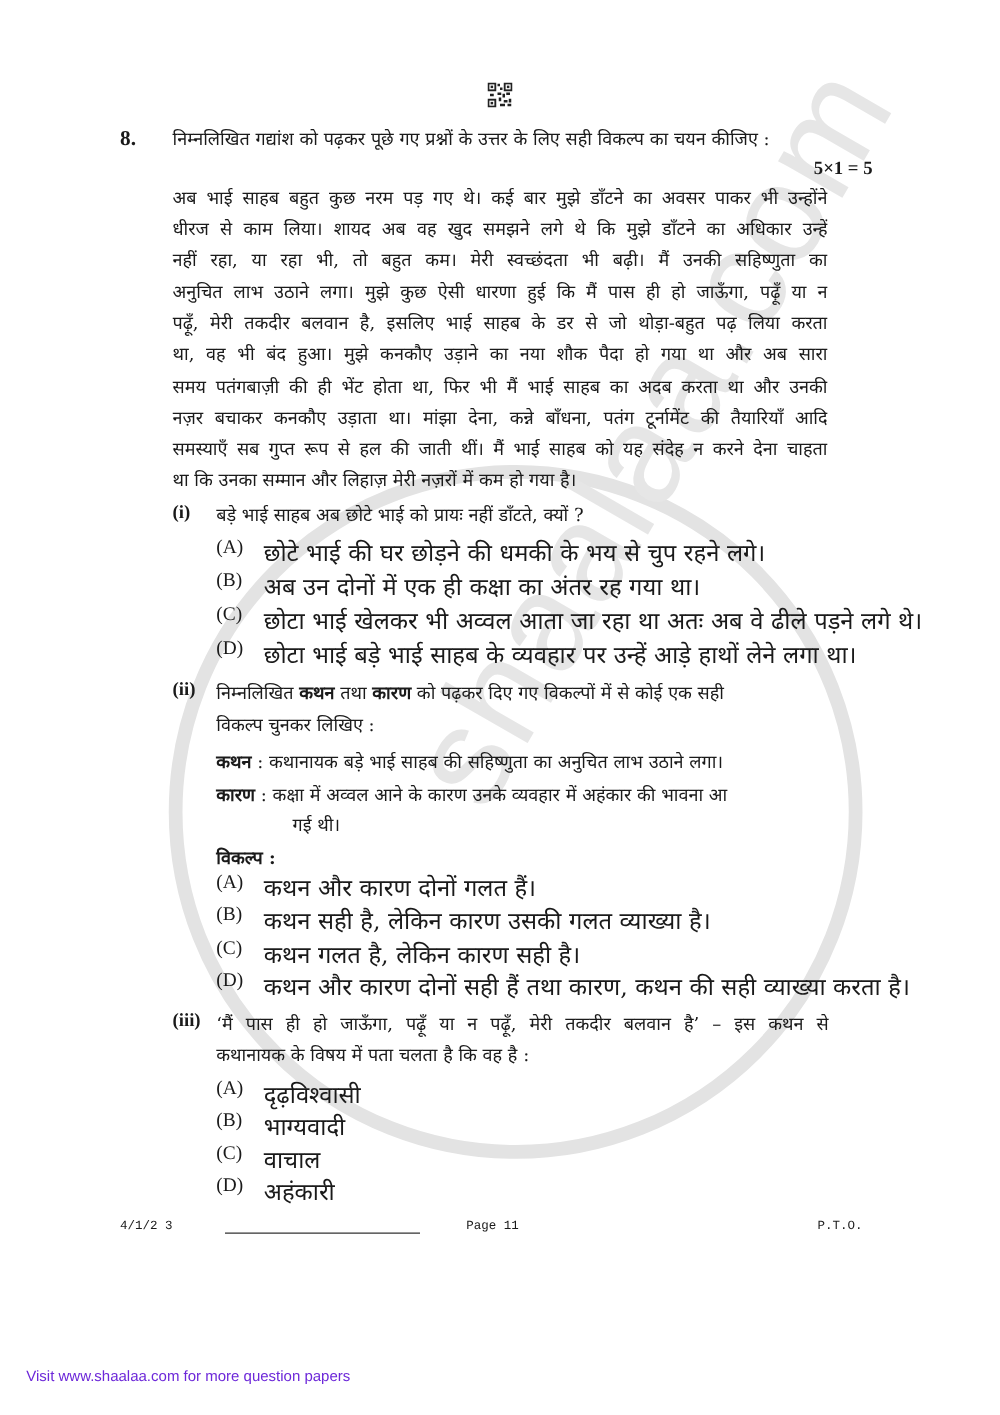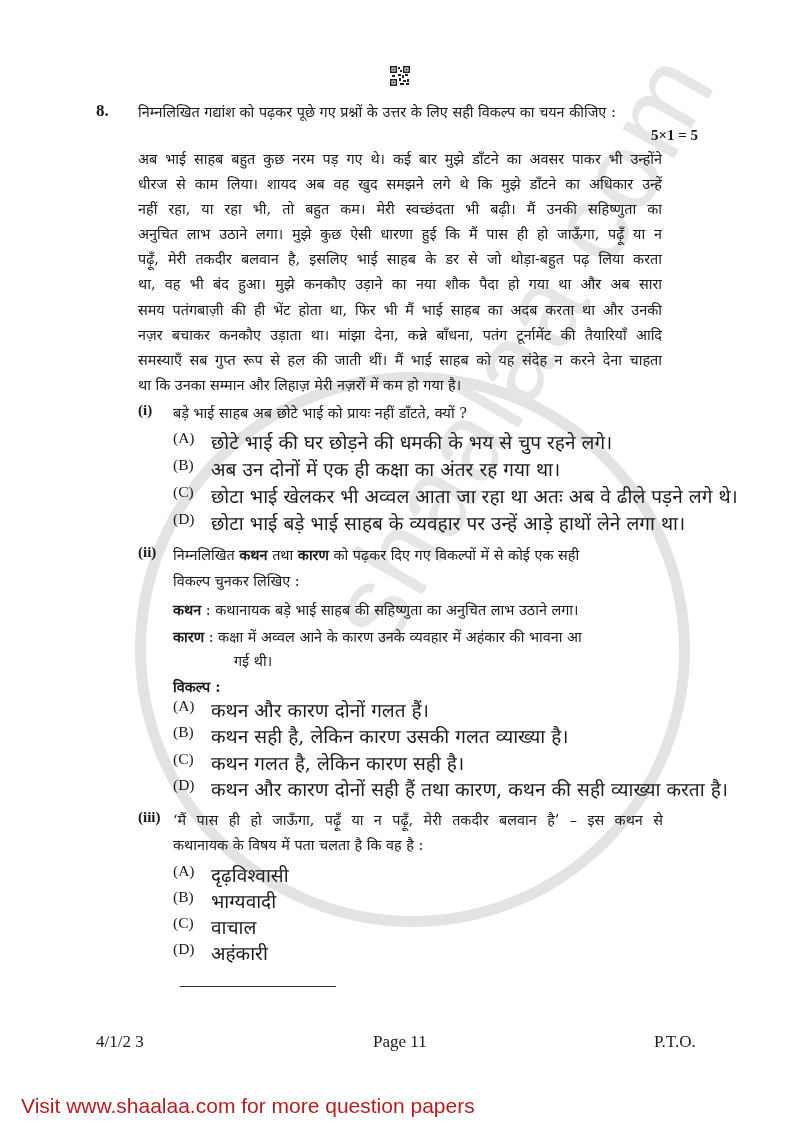--- a/index.html
+++ b/index.html
@@ -27,24 +27,24 @@
     .sub { position: absolute; left: 138px; }
     .sub-label { position: absolute; left: 0; font-family: "Liberation Serif", serif; font-weight: bold; font-size: 15px; }
     .sub-text { position: absolute; left: 35px; font-size: 14.4px; line-height: 24px; white-space: nowrap; }
 
     .opt { position: absolute; left: 173px; height: 26px; }
     .opt-letter { position: absolute; left: 0; top: 0; font-family: "Liberation Serif", serif; font-size: 15.5px; }
     .opt-text { position: absolute; left: 38px; top: 0; font-size: 19px; white-space: nowrap; }
 
     .bold { font-weight: bold; }
 
-    .footer { position: absolute; top: 1032px; font-family: Liberation Serif, serif; font-size: 17px; }
+    .footer { position: absolute; top: 976px; font-family: Liberation Mono, monospace; font-size: 10px; }
     .footer-line { position: absolute; left: 180px; top: 986px; width: 156px; height: 1px; background: #333; }
 
-    .visit { position: absolute; left: 21px; top: 1094px; font-family: "Liberation Sans", sans-serif; font-size: 21px; color: #b91c1c; }
+    .visit { position: absolute; left: 21px; top: 1094px; font-family: "Liberation Sans", sans-serif; font-size: 12px; color: #6d28d9; }
   </style>
 </head>
 <body>
 
 <div class="page">
 
   <svg class="qr" viewBox="0 0 20 20">
     <rect x="0" y="0" width="7" height="7" fill="#222"></rect>
       <rect x="1.5" y="1.5" width="4" height="4" fill="#fff"></rect>
       <rect x="2.5" y="2.5" width="2" height="2" fill="#222"></rect>

